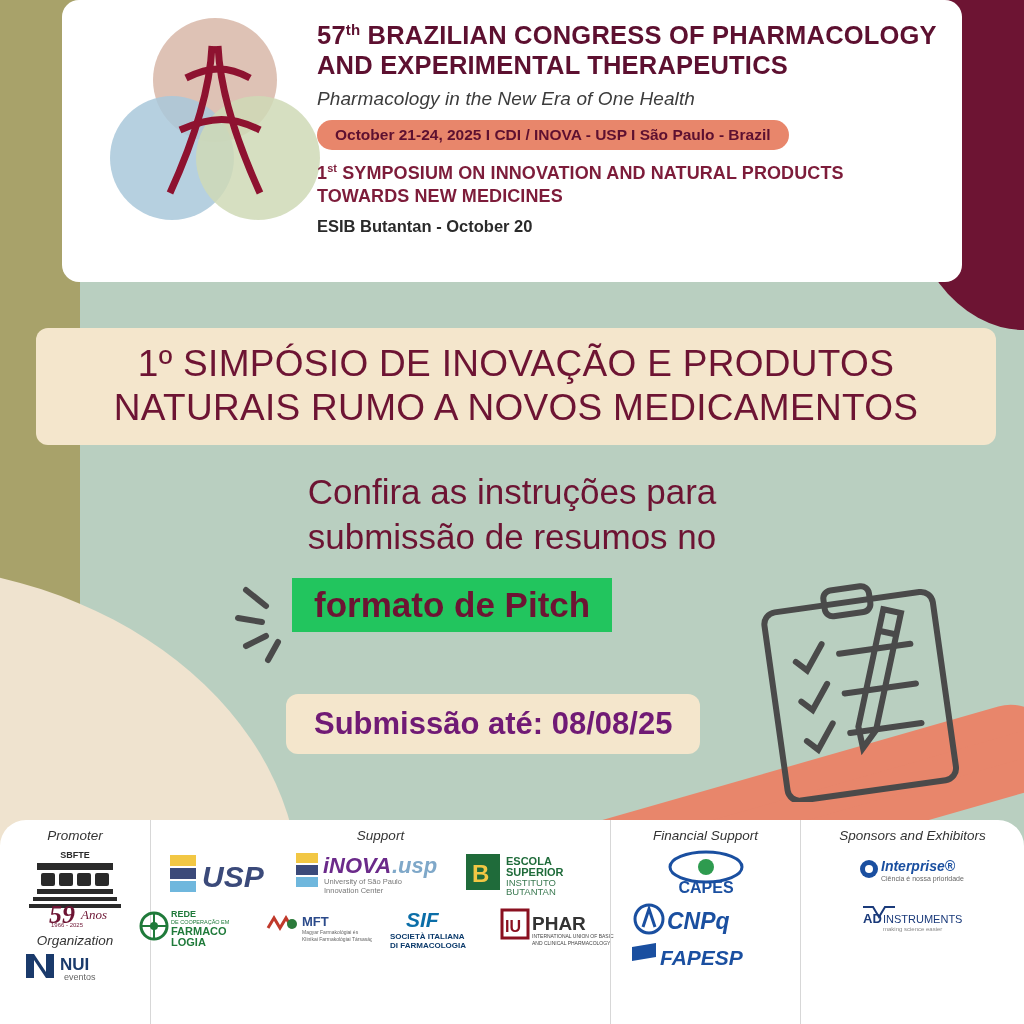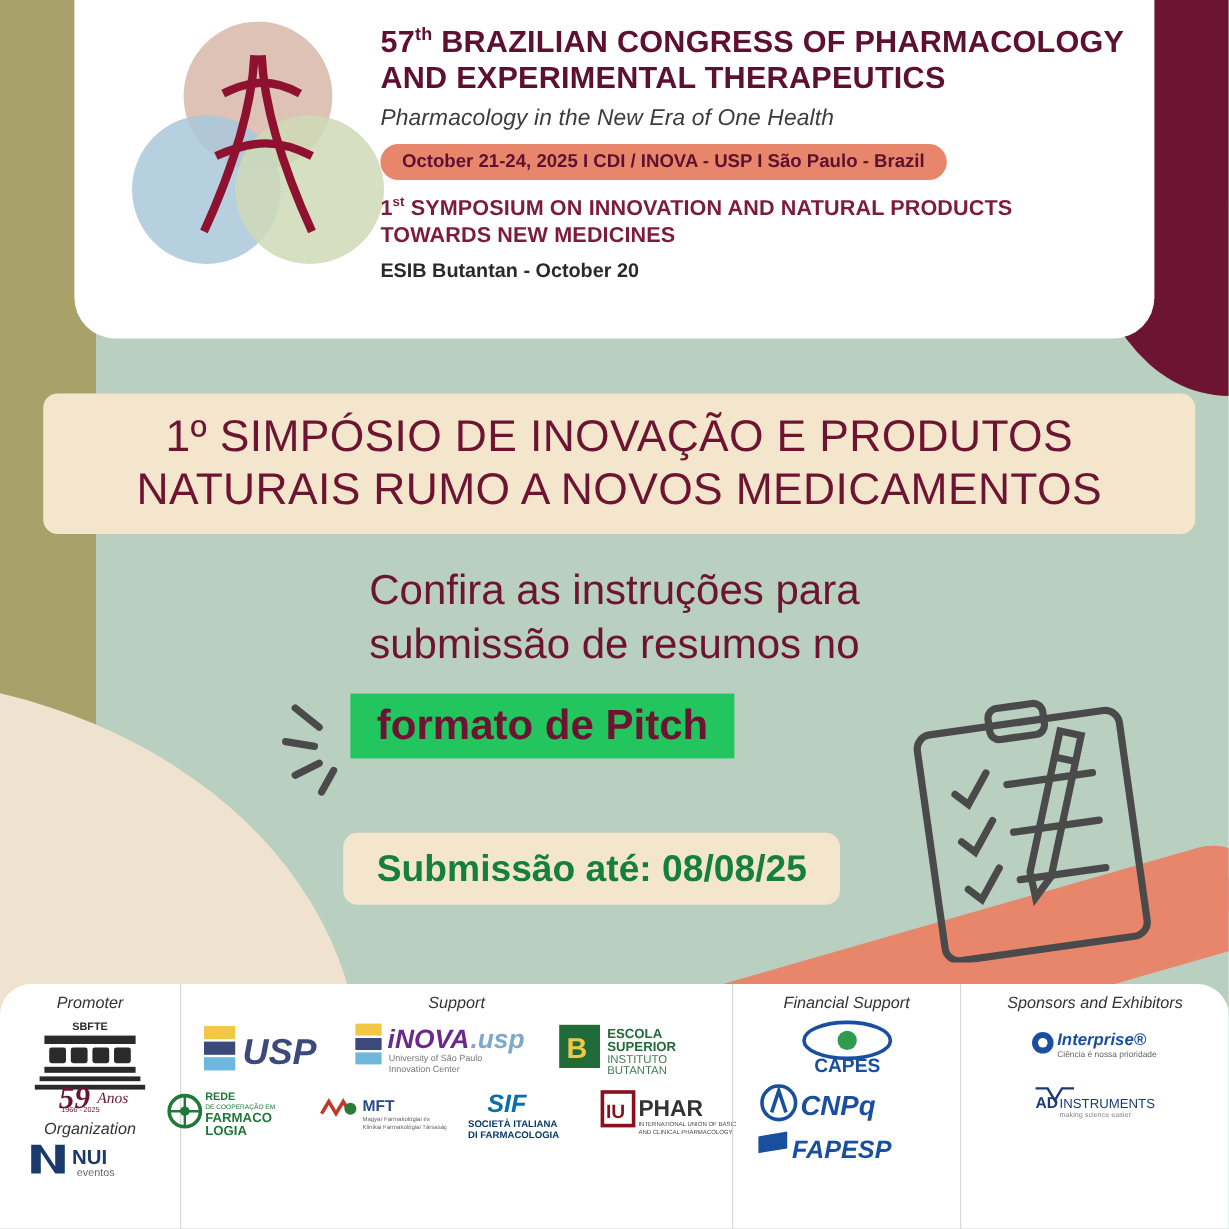--- a/index.html
+++ b/index.html
@@ -67,20 +67,21 @@
 
   
   .header-card {
     position: absolute; left: 62px; top: 0;
     width: 900px; height: 282px;
     background: #ffffff;
     border-bottom-left-radius: 34px;
     border-bottom-right-radius: 34px;
     z-index: 3;
     overflow: hidden;
+    border-radius: 17px;
   }
   .venn {
     position: absolute; left: 38px; top: 18px;
     width: 230px; height: 220px;
   }
   .header-text {
     position: absolute; left: 255px; top: 20px;
     width: 630px;
   }
   .h-line1 {
@@ -144,21 +145,21 @@
     background: #22c55e;
     color: #6d1433;
     font-size: 35px;
     font-weight: bold;
     padding: 7px 22px;
     z-index: 4;
   }
   .deadline {
     position: absolute; left: 286px; top: 694px;
     background: #f4e6cc;
-    color: #15803d;
+    color: #701a75;
     font-size: 31px;
     font-weight: bold;
     padding: 12px 28px;
     border-radius: 12px;
     z-index: 4;
   }
   
   .starburst { position: absolute; left: 232px; top: 580px; z-index: 4; }
 
   

